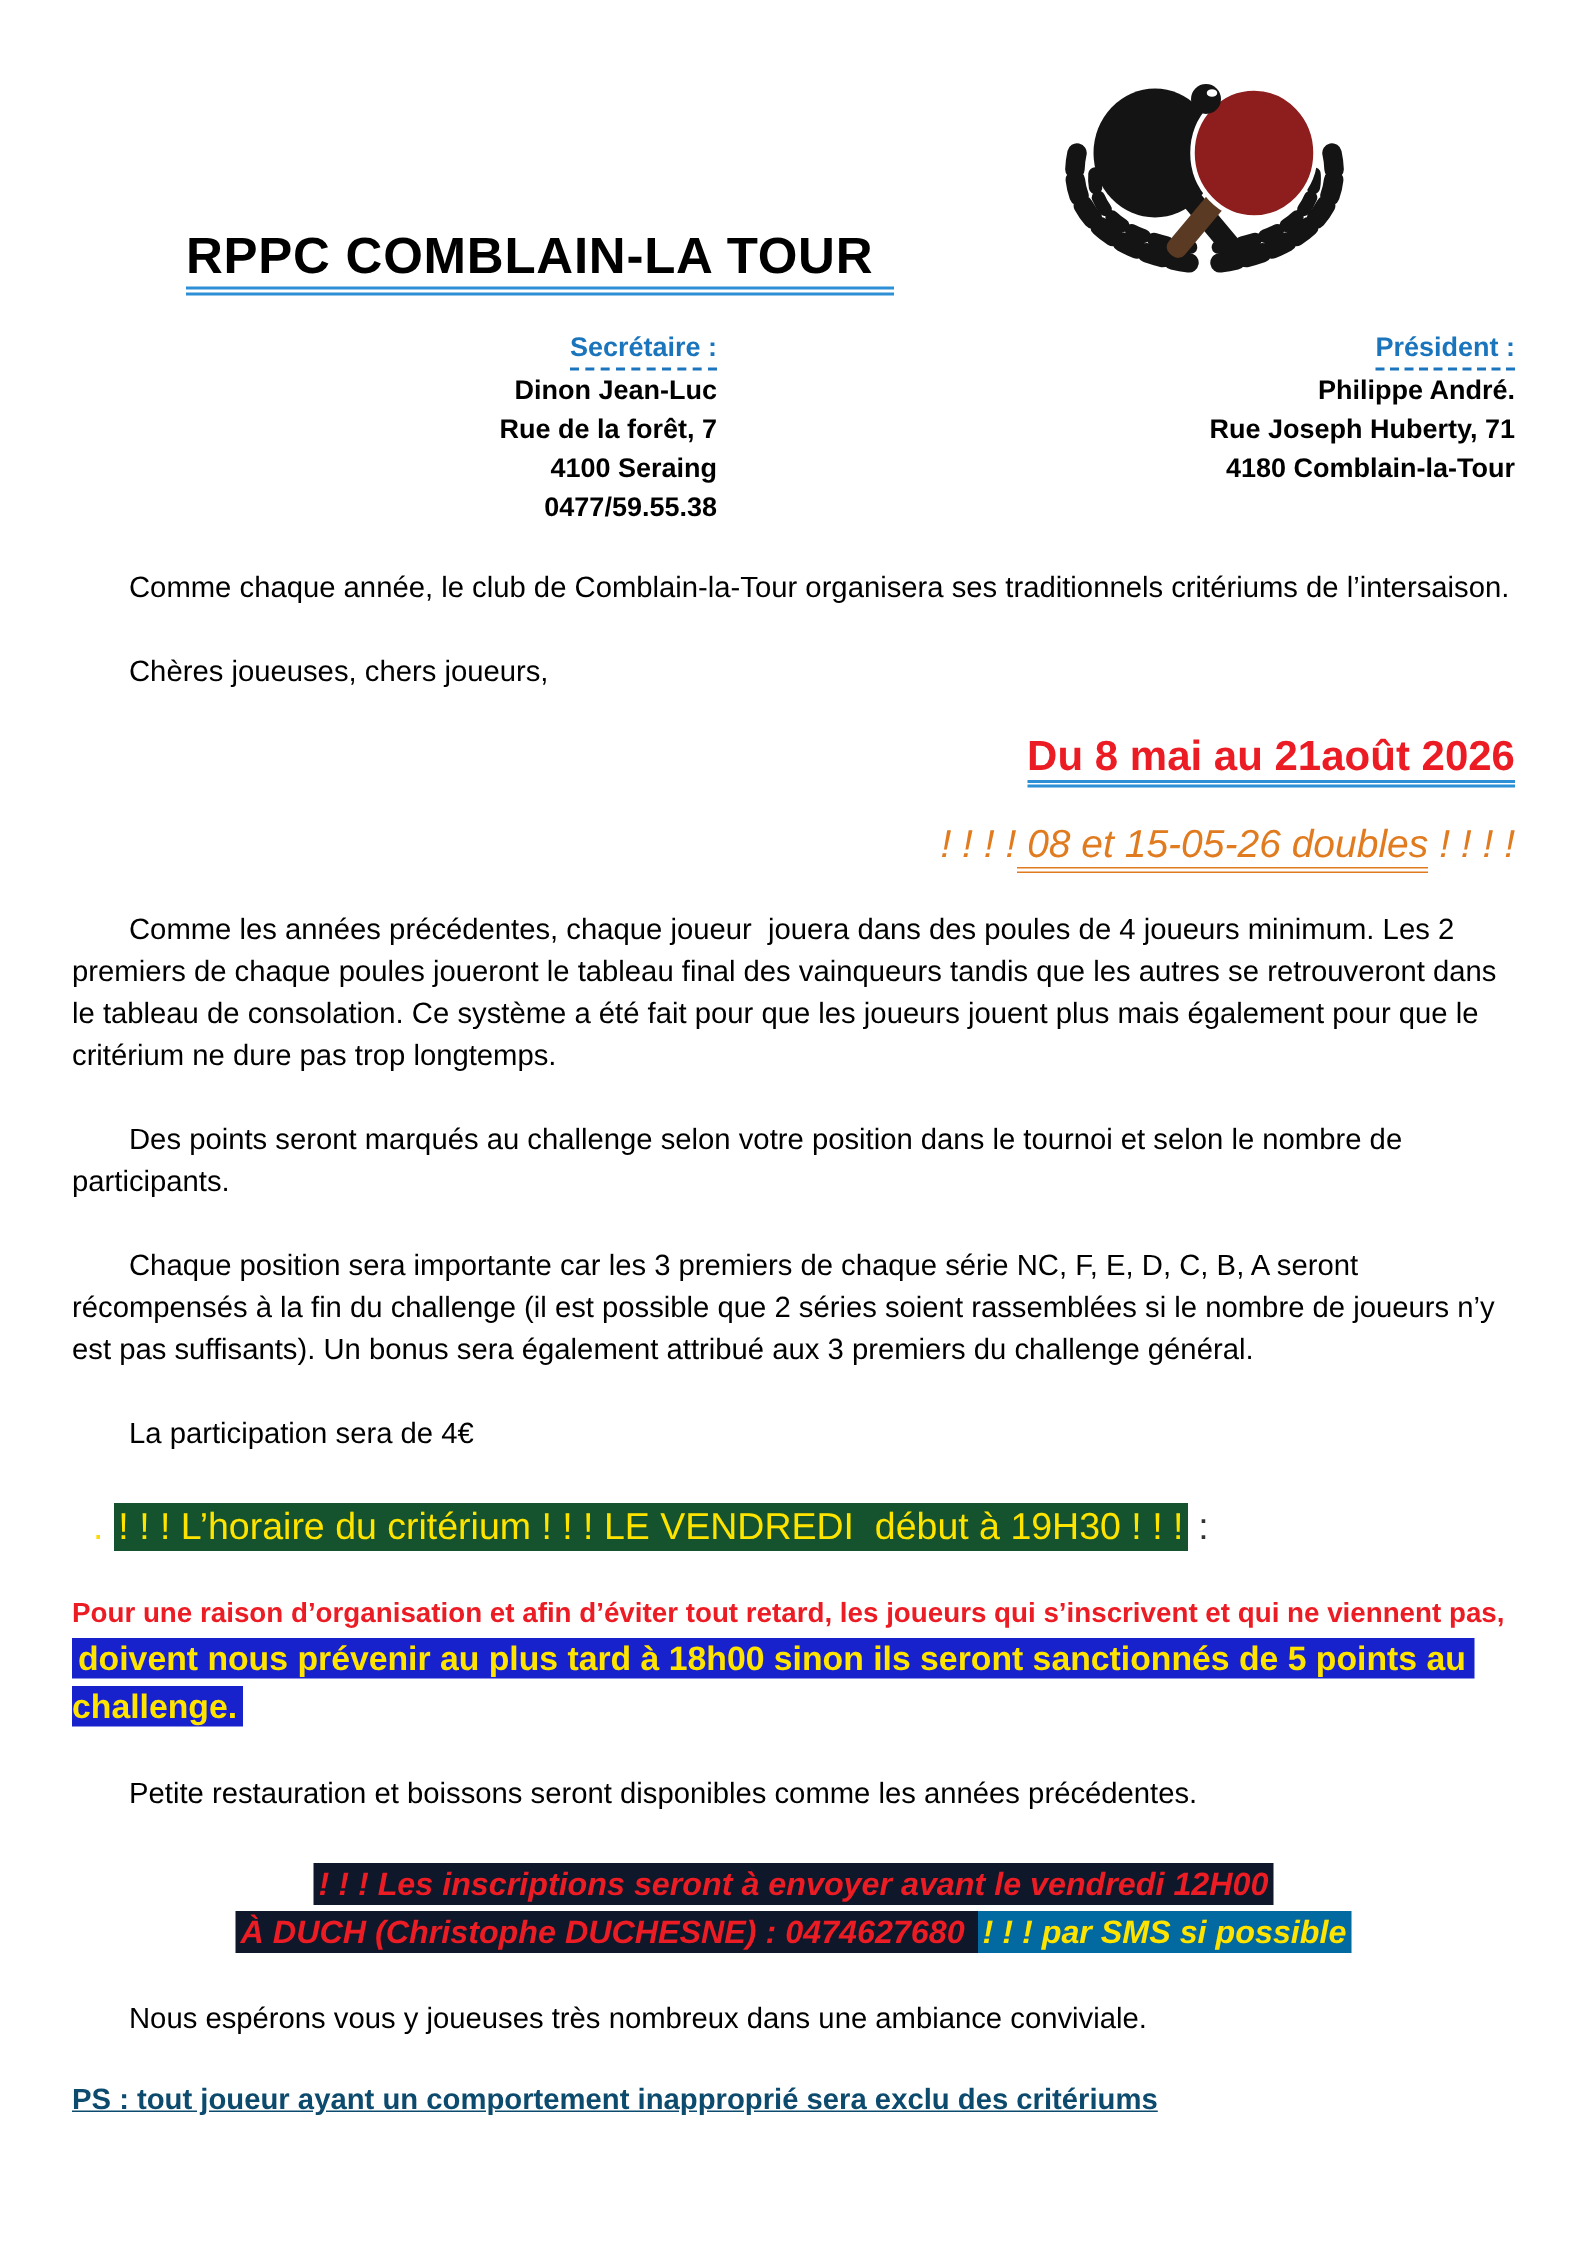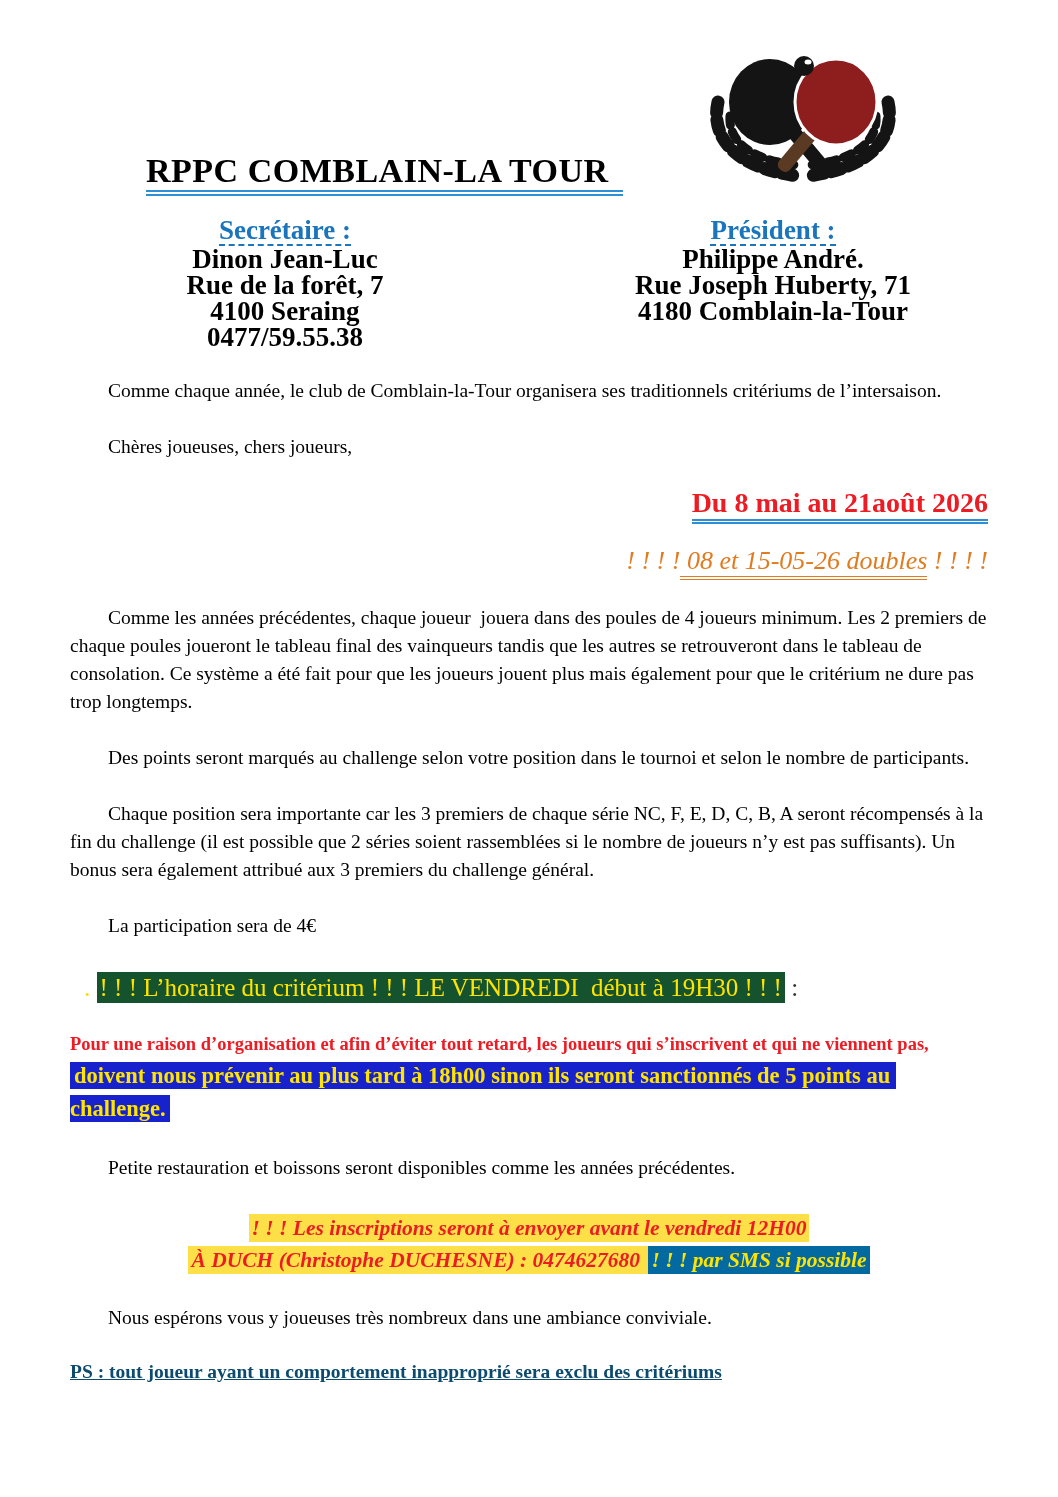--- a/index.html
+++ b/index.html
@@ -1,35 +1,35 @@
 <!DOCTYPE html>
 <html><head>
 <meta charset="utf-8">
 <style>
   html,body{margin:0;padding:0;background:#fff;}
   body{
     width:1058px;height:1497px;overflow:hidden;position:relative;
     font-family:"Liberation Sans",sans-serif;color:#000;
   }
   [data-bind]{white-space:pre-wrap;}
-  .page{padding:0 70px;font-family:Liberation Serif, serif;}
+  .page{padding:0 48px;}
 
   
   .logo{position:absolute;top:50px;left:696px;width:214px;height:138px;}
 
   
   .title-wrap{margin:152px 0 0 76px;}
   .title{
     font-size:34px;font-weight:bold;letter-spacing:.5px;
     border-bottom:6px double #2d8fd5;padding:0 14px 1px 0;
   }
 
   
   .contacts{display:flex;justify-content:space-between;margin-top:27px;}
-  .contact-col{width:430px;text-align:center;font-weight:bold;font-size:27px;line-height:26px;}
+  .contact-col{width:430px;text-align:right;font-weight:bold;font-size:18px;line-height:26px;}
   .contact-heading{color:#1b75bc;}
   .contact-heading span{display:inline-block;border-bottom:2px dashed #1b75bc;padding-bottom:1px;}
 
   
   .para{font-size:19.5px;line-height:28px;text-indent:38px;margin:28px 0 0 0;}
   .tight{margin-top:27px;}
 
   .date-headline{text-align:right;margin-top:26px;font-size:28px;font-weight:bold;color:#ec1c24;}
   .date-headline span{border-bottom:5px double #2d8fd5;padding-bottom:1px;}
 
@@ -38,21 +38,21 @@
 
   .banner{margin-top:33px;font-size:25px;line-height:30px;margin-left:14px;}
   .banner .dot{color:#ffd900;}
   .banner .hl{background:#14532d;color:#ffe400;padding:2px 3px;}
   .banner .colon{color:#333;}
 
   .warning{margin-top:26px;font-size:18.5px;font-weight:bold;color:#ec1c24;line-height:31px;}
   .warning .bluehl{background:#1722cd;color:#ffe400;font-size:22.5px;padding:1px 4px;}
 
   .inscriptions{text-align:center;margin-top:30px;font-size:21.5px;font-weight:bold;font-style:italic;line-height:32px;}
-  .inscriptions .yel{background:#fde047;color:#ec1c24;padding:2px 3px;}
+  .inscriptions .yel{background:#0f172a;color:#ec1c24;padding:2px 3px;}
   .inscriptions .redsms{background:#0369a1;color:#ffe400;padding:2px 3px;}
 
   .ps{margin-top:29px;font-size:19.5px;font-weight:bold;color:#0c4a6e;}
   .ps span{text-decoration:underline;}
 </style>
 </head>
 <body>
 
 <div class="page">
 

